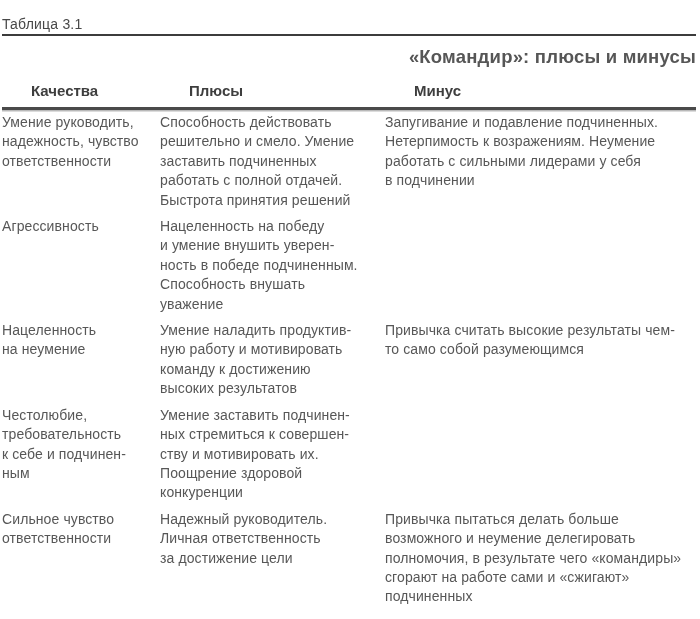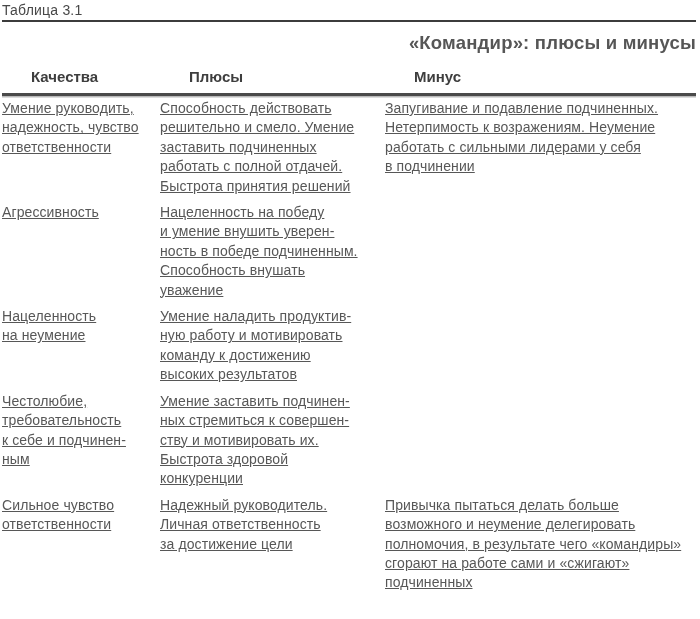--- a/index.html
+++ b/index.html
@@ -12,21 +12,21 @@
     width: 700px;
     height: 619px;
     background: #ffffff;
     font-family: "Liberation Sans", sans-serif;
     color: #575757;
     overflow: hidden;
     box-sizing: border-box;
     padding: 0 4px 0 2px;
   }
   .table-label {
-    margin-top: 2px;
+    margin-top: 16px;
     font-size: 14px;
     line-height: 16px;
     color: #484848;
     letter-spacing: 0.2px;
   }
   .rule {
     width: 100%;
     border: none;
   }
   .rule-top {
@@ -68,21 +68,20 @@
   }
   .body-row {
     margin-bottom: 7px;
   }
   .cell {
     font-size: 14px;
     line-height: 19.4px;
     color: #575757;
     white-space: pre-line;
     letter-spacing: 0.1px;
-    text-decoration: underline;
   }
 </style>
 </head>
 <body>
 
 <div class="page">
 
   <div class="table-label">Таблица 3.1</div>
 
   <div class="rule rule-top"></div>
@@ -123,31 +122,33 @@
 уважение</div>
     </div>
 
     <div class="grid-row body-row">
       <div class="cell">Нацеленность
 на неумение</div>
       <div class="cell">Умение наладить продуктив-
 ную работу и мотивировать
 команду к достижению
 высоких результатов</div>
+      <div class="cell">Привычка считать высокие результаты чем-
+то само собой разумеющимся</div>
     </div>
 
     <div class="grid-row body-row">
       <div class="cell">Честолюбие,
 требовательность
 к себе и подчинен-
 ным</div>
       <div class="cell">Умение заставить подчинен-
 ных стремиться к совершен-
 ству и мотивировать их.
-Быстрота здоровой
+Поощрение здоровой
 конкуренции</div>
     </div>
 
     <div class="grid-row body-row">
       <div class="cell">Сильное чувство
 ответственности</div>
       <div class="cell">Надежный руководитель.
 Личная ответственность
 за достижение цели</div>
       <div class="cell">Привычка пытаться делать больше

